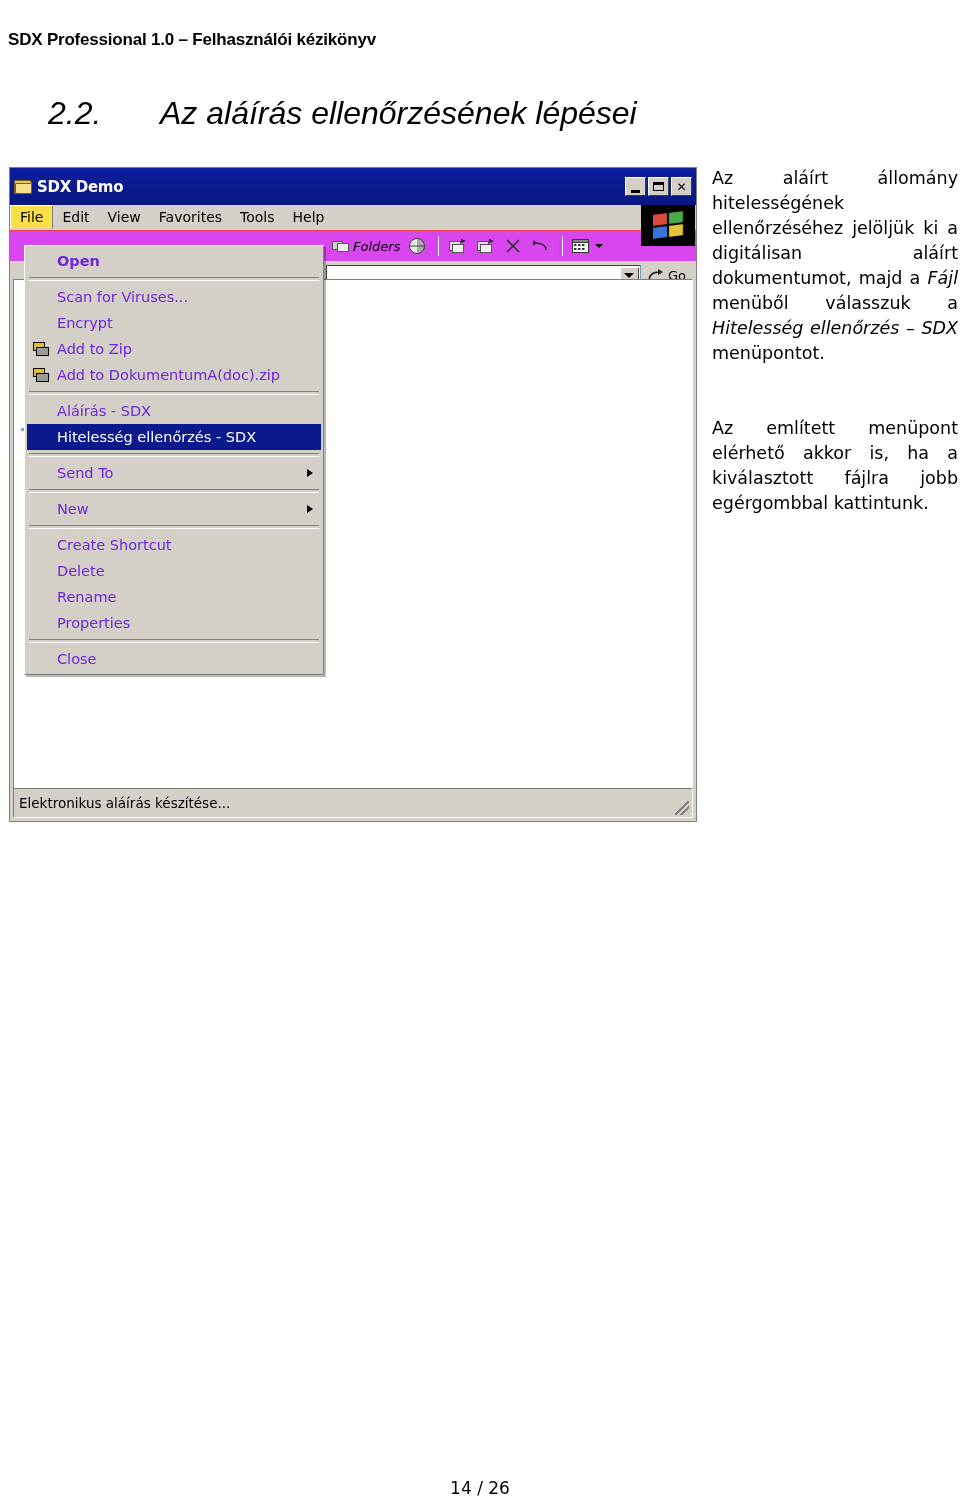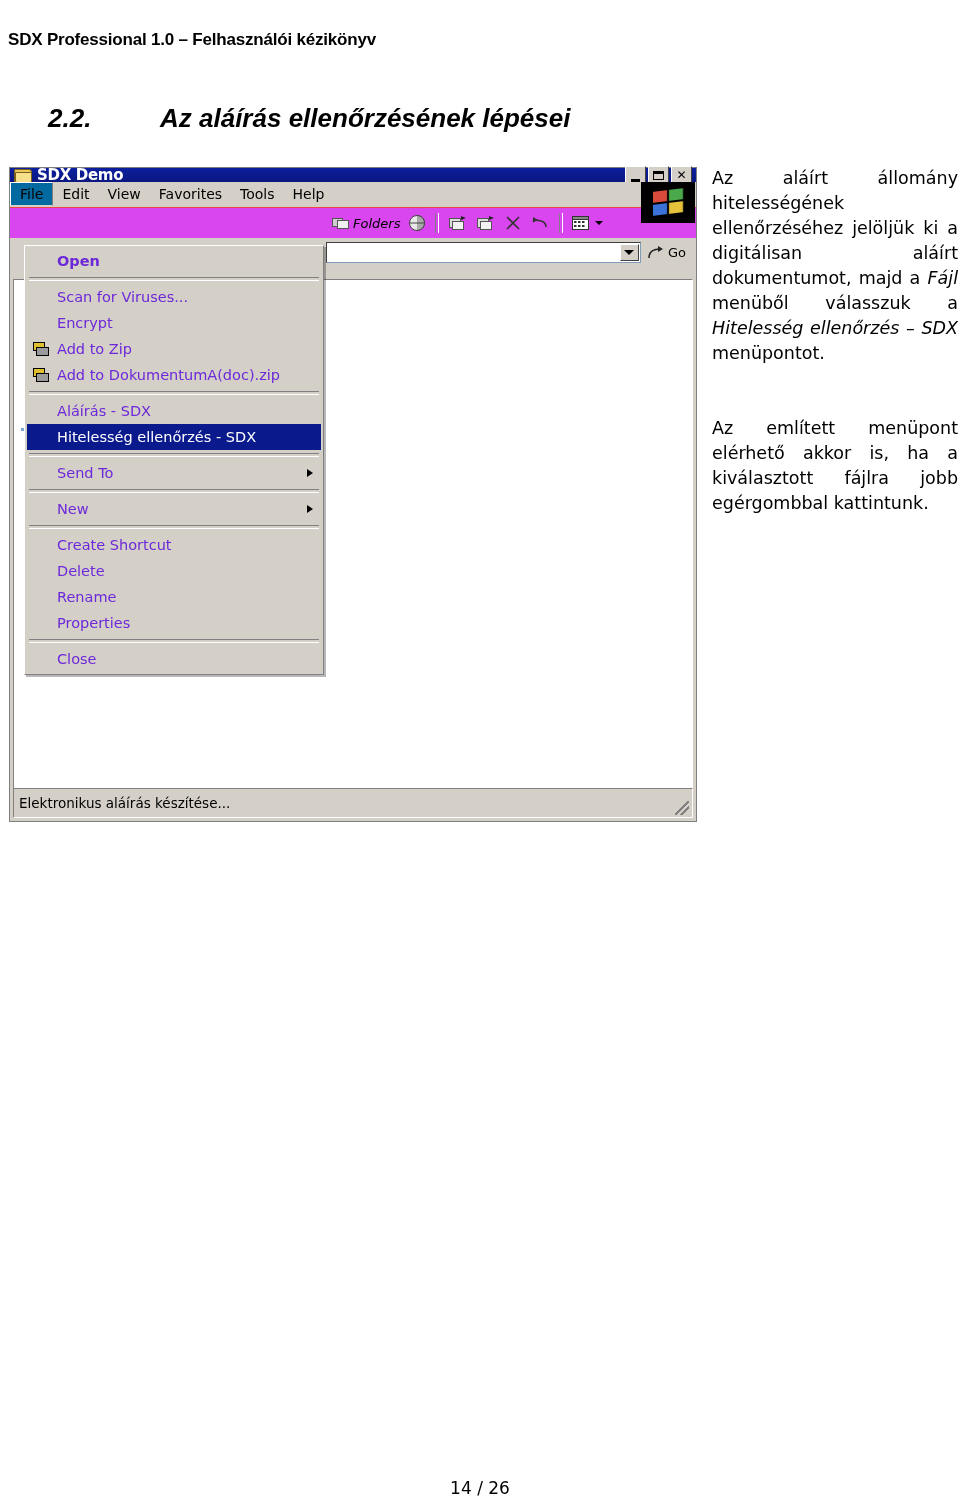--- a/index.html
+++ b/index.html
@@ -27,42 +27,41 @@
     letter-spacing: -0.2px;
     white-space: nowrap;
     margin-top: 25px;
   }
 
   
   .heading {
     position: absolute;
     left: 48px;
     top: 95px;
-    font-size: 26px;
-    font-weight: bold;
+    font-size: 32px;
+    font-weight: normal;
     font-style: italic;
     font-family: "Liberation Sans", sans-serif;
     white-space: nowrap;
-    margin-top: 8px;
   }
   .heading .num { display: inline-block; width: 112px; }
 
   
   .win {
     position: absolute;
     left: 9px;
     top: 167px;
     width: 688px;
     height: 655px;
     background: #d4d0c8;
     border: 1px solid #7f7f7f;
     box-sizing: border-box;
   }
   .titlebar {
-    height: 14px;
+    height: 37px;
     background: #0a1a8c;
     background: linear-gradient(to bottom, #0c1f9e 0%, #0a1780 100%);
     display: flex;
     align-items: center;
     padding: 0 2px 0 4px;
     box-sizing: border-box;
   }
   .title-icon {
     width: 18px; height: 15px;
     margin-right: 5px;
@@ -130,21 +129,21 @@
   }
   .menu-item {
     padding: 0 9px;
     display: flex; align-items: center;
     font-size: 14px;
     font-family: "DejaVu Sans", sans-serif;
     color: #000;
     white-space: nowrap;
   }
   .menu-item.active {
-    background: #0369a1;
+    background: #fde047;
     border-top: 1px solid #fff;
     border-left: 1px solid #fff;
     border-right: 1px solid #808080;
     border-bottom: 1px solid #d4d0c8;
     box-sizing: border-box;
   }
   .winlogo {
     position: absolute;
     right: 1px; top: 0px;
     width: 54px; height: 41px;

